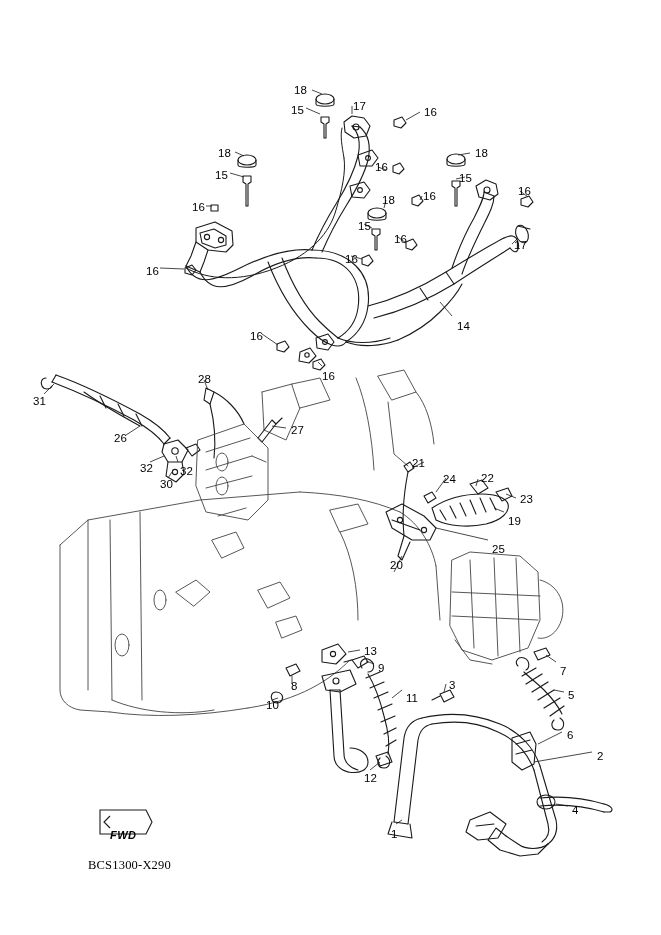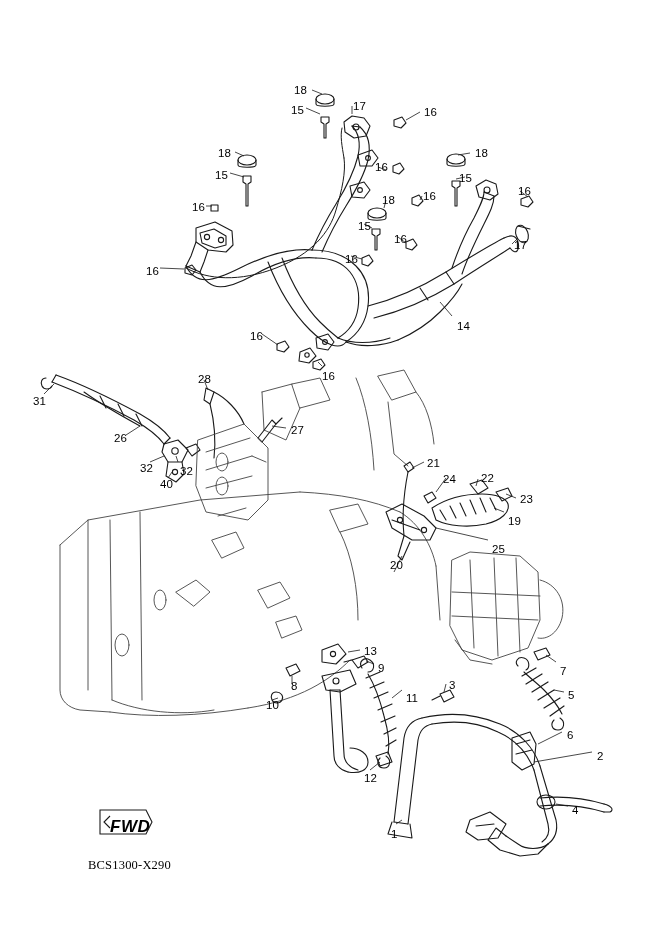--- a/index.html
+++ b/index.html
@@ -46,22 +46,22 @@
   .fwd-box {
     position: absolute;
     left: 96px;
     top: 808px;
     width: 56px;
     height: 28px;
   }
   .fwd-label {
     position: absolute;
     left: 14px;
-    top: 9px;
-    font-size: 17px;
+    top: 21px;
+    font-size: 11px;
     font-weight: bold;
     font-style: italic;
     letter-spacing: 0.5px;
   }
 </style>
 </head>
 <body>
 
 <div id="diagram-root">
 
@@ -393,22 +393,22 @@
       <div class="callout" style="left: 146px; top: 266px;">16</div>
       <div class="callout" style="left: 457px; top: 321px;">14</div>
       <div class="callout" style="left: 250px; top: 331px;">16</div>
       <div class="callout" style="left: 322px; top: 371px;">16</div>
       <div class="callout" style="left: 198px; top: 374px;">28</div>
       <div class="callout" style="left: 33px; top: 396px;">31</div>
       <div class="callout" style="left: 291px; top: 425px;">27</div>
       <div class="callout" style="left: 114px; top: 433px;">26</div>
       <div class="callout" style="left: 140px; top: 463px;">32</div>
       <div class="callout" style="left: 180px; top: 466px;">32</div>
-      <div class="callout" style="left: 160px; top: 479px;">40</div>
-      <div class="callout" style="left: 427px; top: 458px;">21</div>
+      <div class="callout" style="left: 160px; top: 479px;">30</div>
+      <div class="callout" style="left: 412px; top: 458px;">21</div>
       <div class="callout" style="left: 443px; top: 474px;">24</div>
       <div class="callout" style="left: 481px; top: 473px;">22</div>
       <div class="callout" style="left: 520px; top: 494px;">23</div>
       <div class="callout" style="left: 508px; top: 516px;">19</div>
       <div class="callout" style="left: 492px; top: 544px;">25</div>
       <div class="callout" style="left: 390px; top: 560px;">20</div>
       <div class="callout" style="left: 364px; top: 646px;">13</div>
       <div class="callout" style="left: 378px; top: 663px;">9</div>
       <div class="callout" style="left: 560px; top: 666px;">7</div>
       <div class="callout" style="left: 406px; top: 693px;">11</div>

